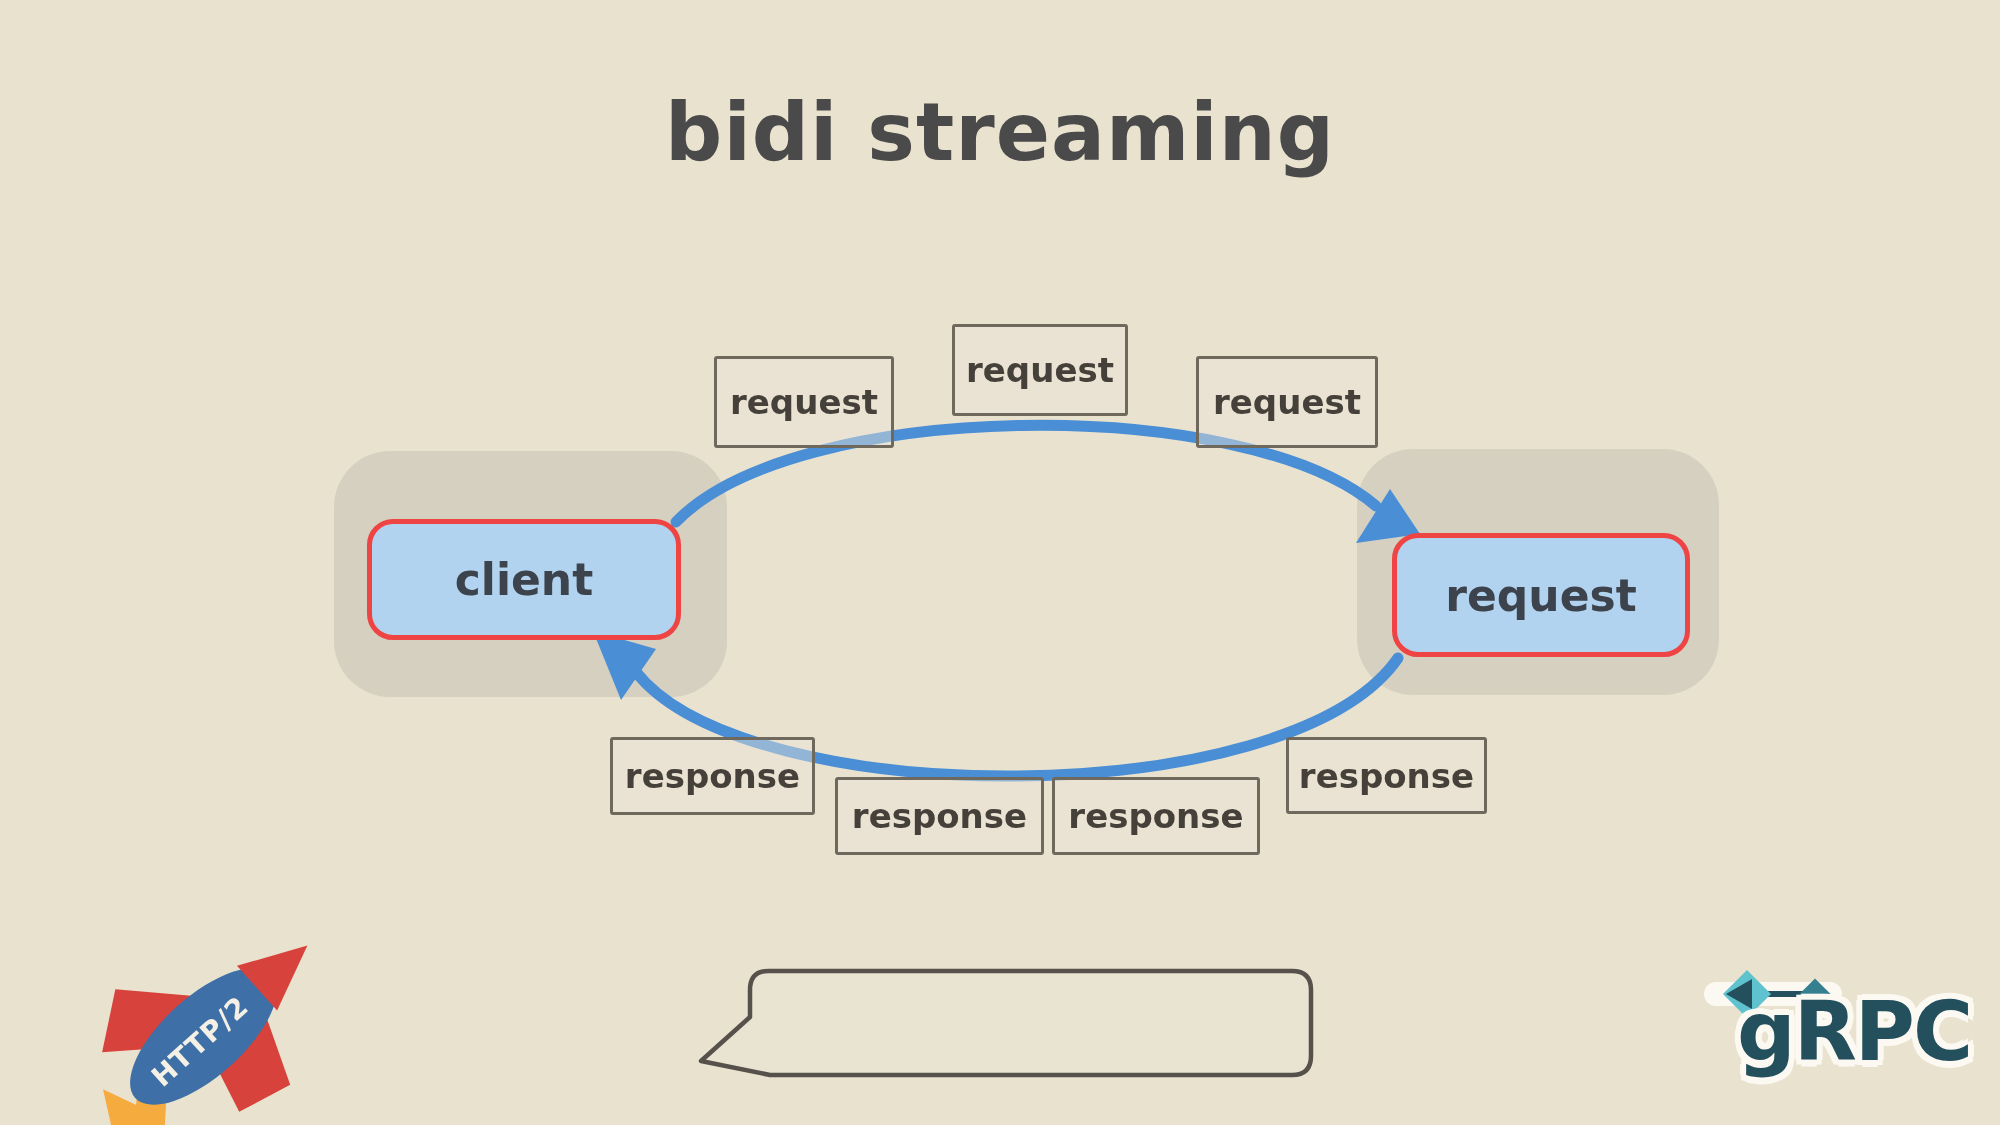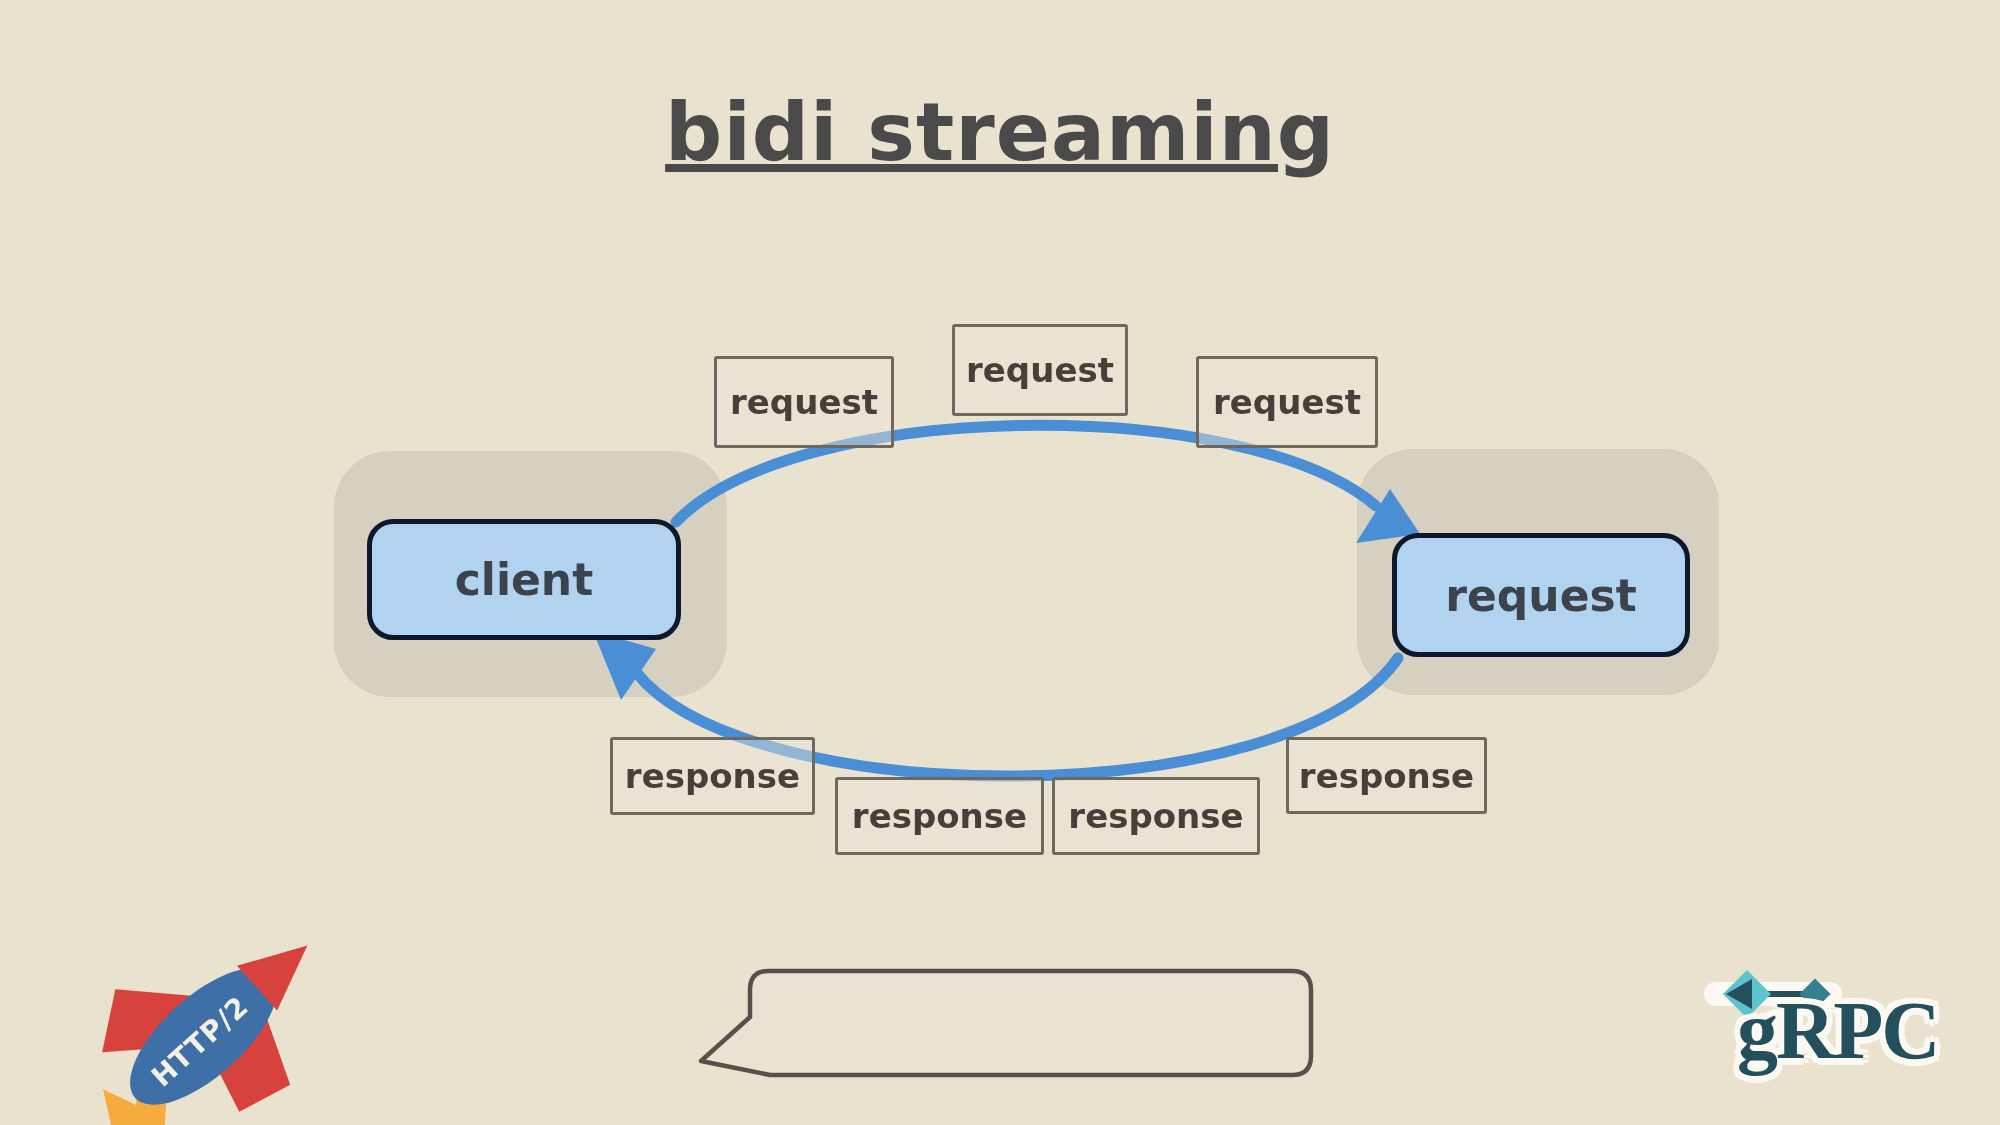--- a/index.html
+++ b/index.html
@@ -5,31 +5,31 @@
   html,body { margin:0; padding:0; }
   .stage {
     position:relative; width:2000px; height:1125px; overflow:hidden;
     background:#e9e2cf;
     font-family:"DejaVu Sans", sans-serif;
   }
   .abs { position:absolute; }
 
   .title {
     left:0; top:86px; width:2000px; text-align:center;
-    font-size:80px; font-weight:bold; color:#4a4a4a; letter-spacing:1px;text-decoration:underline;
+    font-size:80px; font-weight:bold; color:#4a4a4a; letter-spacing:1px;
   }
 
   svg.scene { left:0; top:0; width:2000px; height:1125px; pointer-events:none; }
 
   .node-frame { background:#d6d0c1; border-radius:56px; }
   .frame-client { left:334px; top:451px; width:393px; height:246px; }
   .frame-server { left:1357px; top:449px; width:362px; height:246px; }
 
   .node {
-    background:#b2d3ef; border:5px solid #0f172a; border-radius:26px;
+    background:#b2d3ef; border:5px solid #ef4444; border-radius:26px;
     display:flex; align-items:center; justify-content:center;
     box-sizing:border-box;
     font-size:44px; font-weight:bold; color:#3d434c;
   }
   .node-client { left:367px; top:519px; width:314px; height:121px; }
   .node-server { left:1392px; top:533px; width:298px; height:124px; }
 
   .tag {
     border:3px solid #6f695d; border-radius:3px;
     background:rgba(236,229,214,0.45);
@@ -52,21 +52,20 @@
   }
 
   .grpc-text {
     left:1737px; top:984px;
     font-size:82px; font-weight:bold; color:#24505e; letter-spacing:-2px;
     text-shadow:
       -5px -5px 0 #fbf9f2,  5px -5px 0 #fbf9f2,
       -5px  5px 0 #fbf9f2,  5px  5px 0 #fbf9f2,
       -6px  0   0 #fbf9f2,  6px  0   0 #fbf9f2,
        0   -6px 0 #fbf9f2,  0    7px 0 #fbf9f2;
-    font-family: Liberation Serif, serif;
   }
 </style>
 </head>
 <body>
 
 <div class="stage">
 
   <div class="abs title">bidi streaming</div>
 
   <div class="abs node-frame frame-client"></div>

